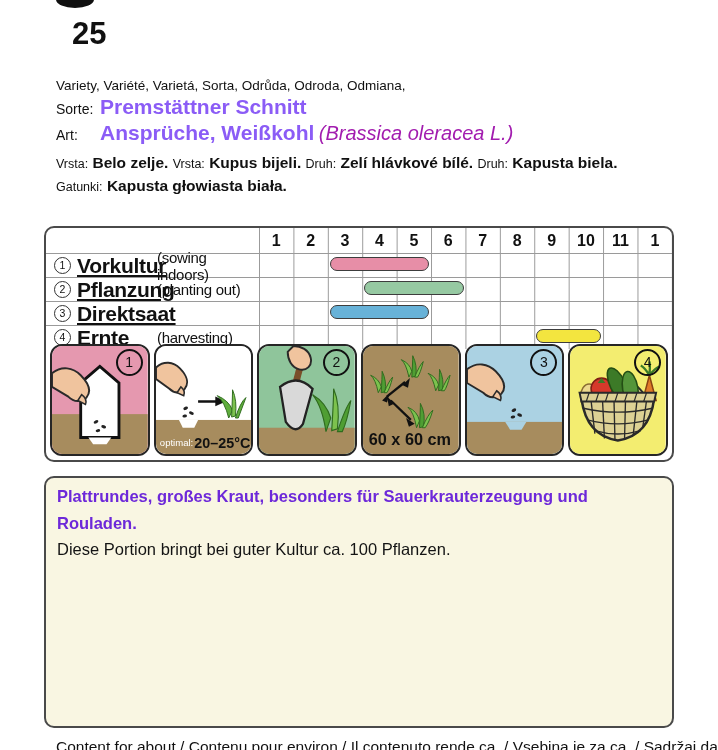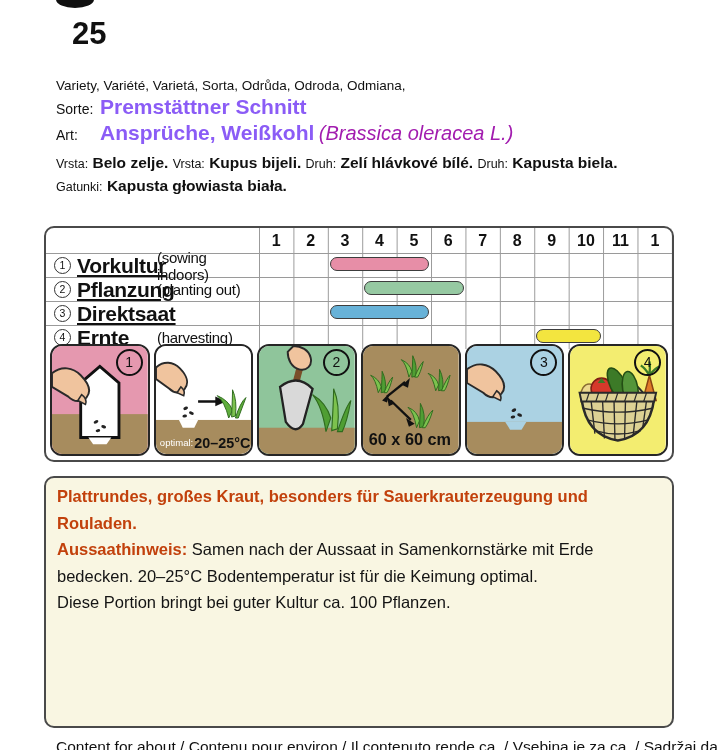--- a/index.html
+++ b/index.html
@@ -43,21 +43,21 @@
   .picto-strip{position:absolute;left:0;right:0;bottom:0;height:119px;display:flex;gap:4px;padding:3px 4px 4px 4px;box-sizing:border-box;}
   .tile{flex:1;position:relative;border:2.5px solid #262626;border-radius:12px;overflow:hidden;box-sizing:border-box;}
   .tile svg{display:block;width:100%;height:100%;}
   .tile-num{position:absolute;top:3px;right:5px;width:23px;height:23px;border:2px solid #111;border-radius:50%;
     font-size:14px;line-height:23px;text-align:center;background:transparent;}
   
   .desc-panel{position:absolute;left:44px;top:476px;width:630px;height:252px;box-sizing:border-box;
     border:2px solid #4a4a4a;border-radius:10px;background:#f9f6e2;padding:5px 11px;
     font-size:16.5px;line-height:26.5px;color:#141414;}
   .desc-panel p{margin:0;}
-  .headline,.glbl{color:#c2410c;font-weight:bold;}
+  .headline,.glbl{color:#6d28d9;font-weight:bold;}
   
   .footer-note{position:absolute;left:56px;top:738px;font-size:15.5px;white-space:nowrap;}
 </style>
 </head>
 <body>
 
 <div class="page">
 
   <div class="brand-mark"></div>
   <div class="portion-number">25</div>
@@ -268,19 +268,18 @@
           </g>
         </svg>
         <div class="tile-num">4</div>
       </div>
 
     </div>
   </div>
 
   <div class="desc-panel">
     <p class="headline">Plattrundes, großes Kraut, besonders für Sauerkrauterzeugung und Rouladen.</p>
-    <p><span class="glbl">Aussaathinweis:</span><span> Samen nach der Aussaat in Samenkornstärke mit Erde bedecken. 20–25°C Bodentemperatur ist für die Keimung optimal.</span></p>
     <p>Diese Portion bringt bei guter Kultur ca. 100 Pflanzen.</p>
   </div>
 
   <div class="footer-note">Content for about / Contenu pour environ / Il contenuto rende ca. / Vsebina je za ca. / Sadržaj daje oko /</div>
 
 </div>
 
 </body></html>

